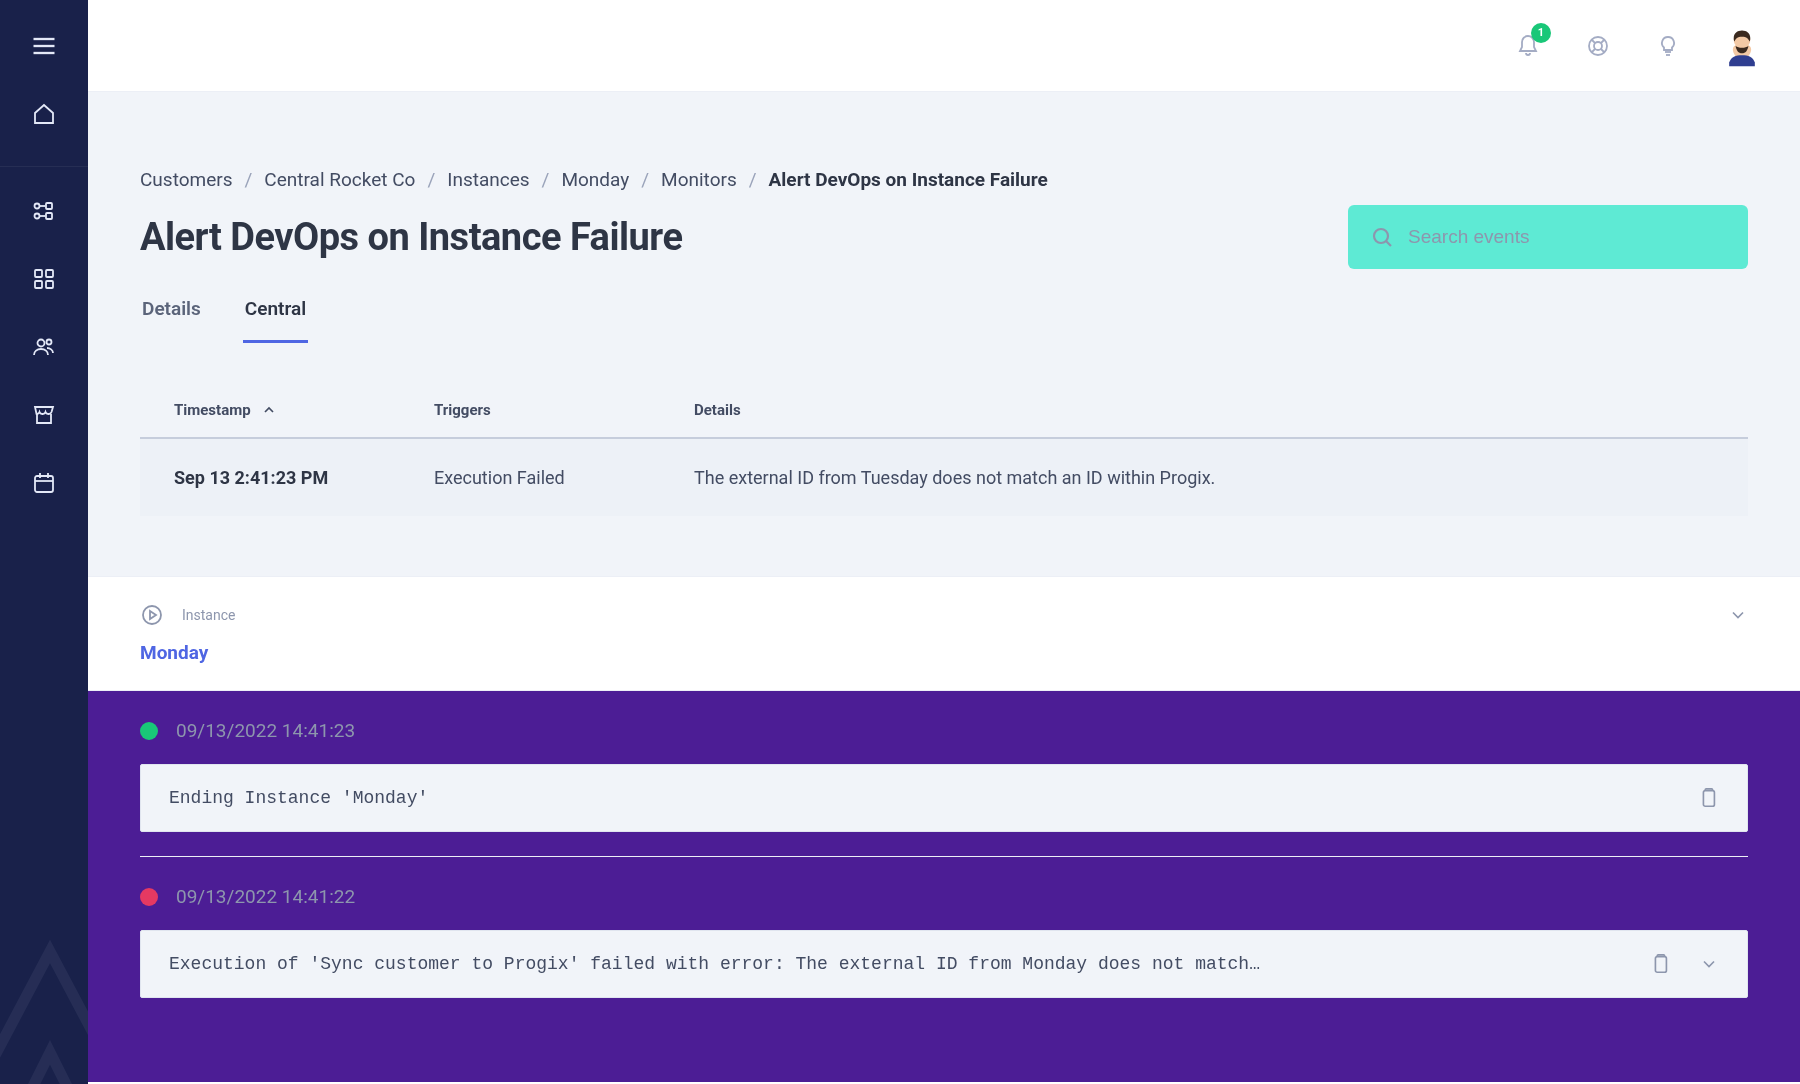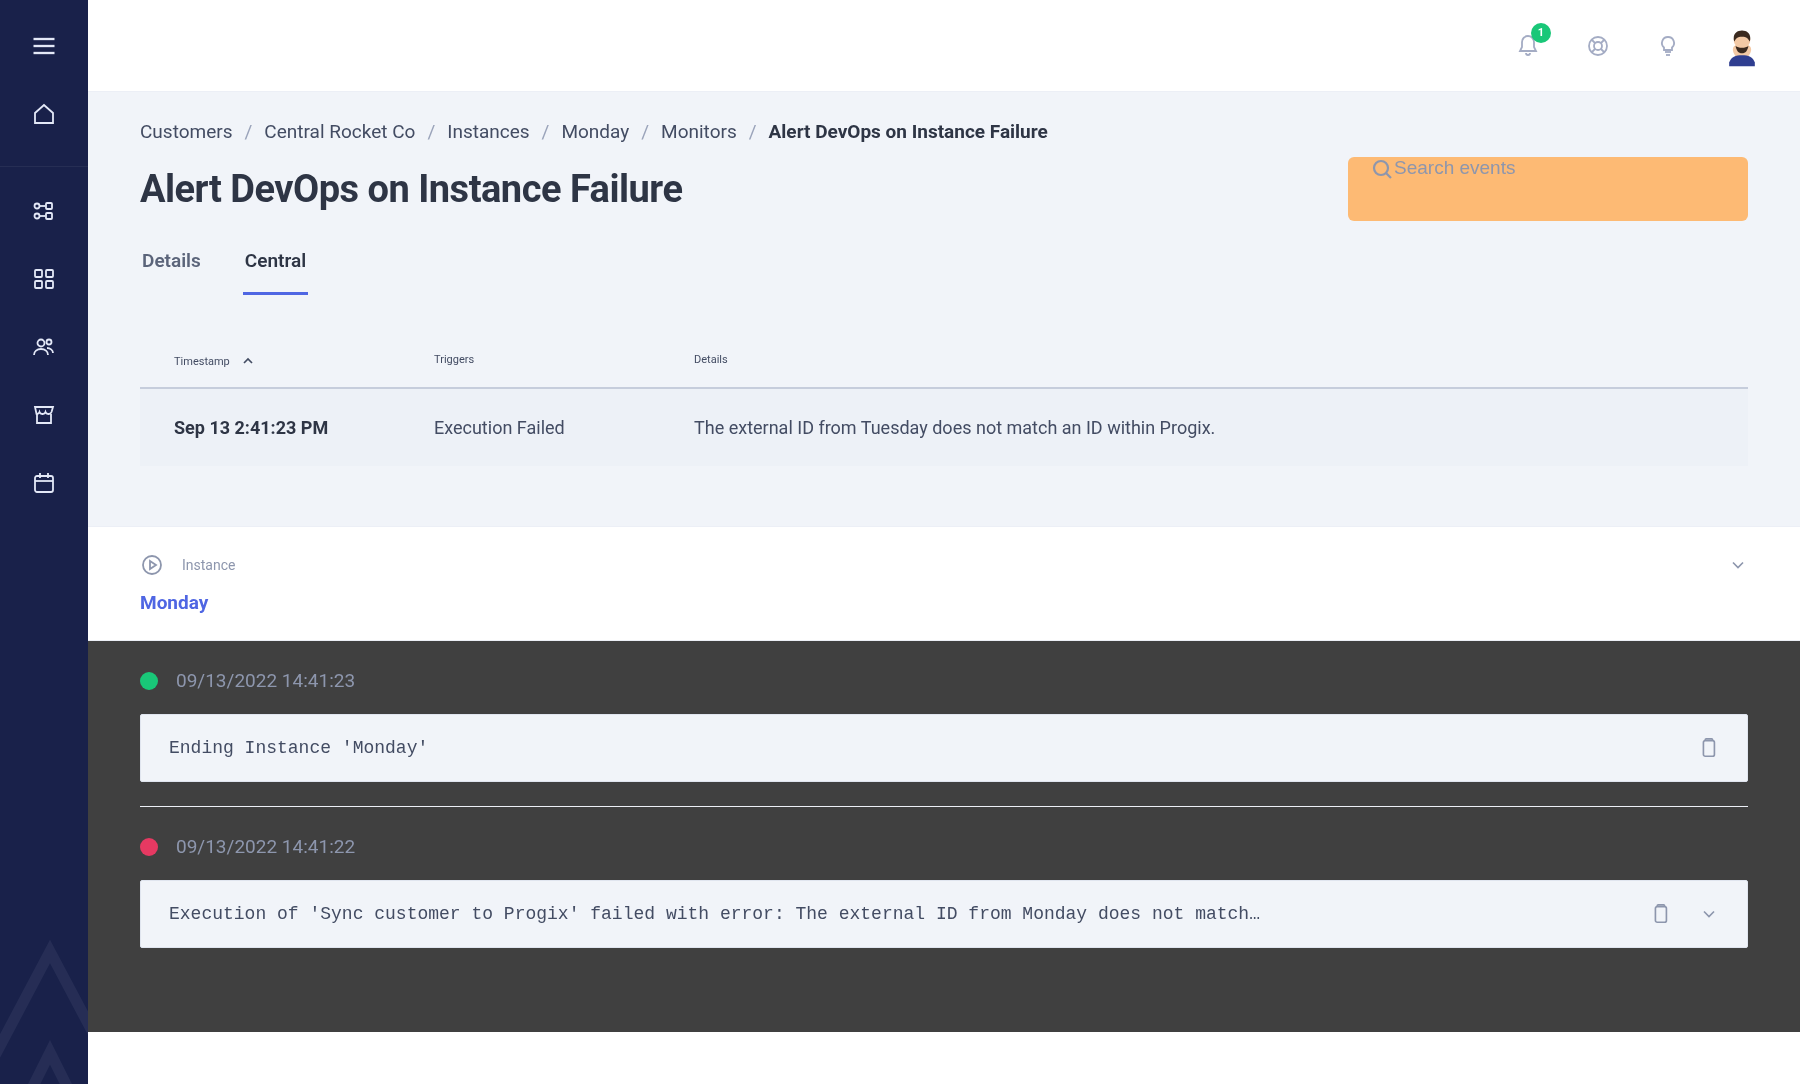--- a/index.html
+++ b/index.html
@@ -84,42 +84,44 @@
   .page-header {
     background: #f1f4f9;
     padding: 28px 52px 0 52px;
   }
   .breadcrumbs {
     display: flex; flex-wrap: wrap; align-items: center;
     font-size: 19px;
     color: #5b647a;
     gap: 6px;
     margin-bottom: 14px;
+    margin-top: 48px;
   }
   .breadcrumbs a { color: #434c63; text-decoration: none; cursor: pointer; }
   .breadcrumbs .sep { color: #9aa3ba; margin: 0 6px; }
   .breadcrumbs .current { font-weight: 700; color: #2e3545; }
 
   .title-row {
     display: flex; align-items: center; justify-content: space-between;
     margin-bottom: 28px;
   }
   .page-title {
     font-size: 38px;
     font-weight: 700;
     letter-spacing: -0.5px;
     color: #2e3545;
   }
   .search-wrap {
-    background: #fdba74;
+    background: #5eead4;
     border-radius: 6px;
     height: 64px;
     min-width: 400px;
-    display: flex; align-items: flex-start;
+    display: flex; align-items: center;
     padding: 0 22px;
+    gap: 14px;
   }
   .search-wrap input {
     border: none; outline: none; background: transparent;
     font-size: 19px;
     color: #5b647a;
     flex: 1;
   }
   .search-wrap input::placeholder { color: #8d96ad; }
   .search-wrap svg { stroke: #8d96ad; }
 
@@ -146,22 +148,22 @@
     background: #f1f4f9;
     padding: 40px 52px 60px 52px;
   }
   .evt-table {
     width: 100%;
   }
   .evt-head {
     display: grid;
     grid-template-columns: 260px 260px 1fr;
     padding: 18px 34px;
-    font-size: 11px;
-    font-weight: 400;
+    font-size: 15px;
+    font-weight: 700;
     color: #434c63;
     border-bottom: 2px solid #c6cddc;
   }
   .th-sort { display: flex; align-items: center; gap: 10px; cursor: pointer; }
   .evt-row {
     display: grid;
     grid-template-columns: 260px 260px 1fr;
     padding: 28px 34px;
     background: #edf1f7;
     font-size: 18px;
@@ -186,21 +188,21 @@
   }
   .instance-link {
     margin-top: 14px;
     color: #4f66e3;
     font-weight: 700;
     font-size: 19px;
     cursor: pointer;
   }
 
   
-  .logs { background: #404040; padding: 0 52px 60px 52px; }
+  .logs { background: #4c1d95; padding: 0 52px 60px 52px; }
   .log-entry {
     border-top: 1px solid #eceff6;
     padding: 28px 0 24px 0;
   }
   .log-entry:first-child { border-top: none; }
   .log-head {
     display: flex; align-items: center; gap: 18px;
     color: #8d96ad;
     font-size: 19px;
     margin-bottom: 22px;

